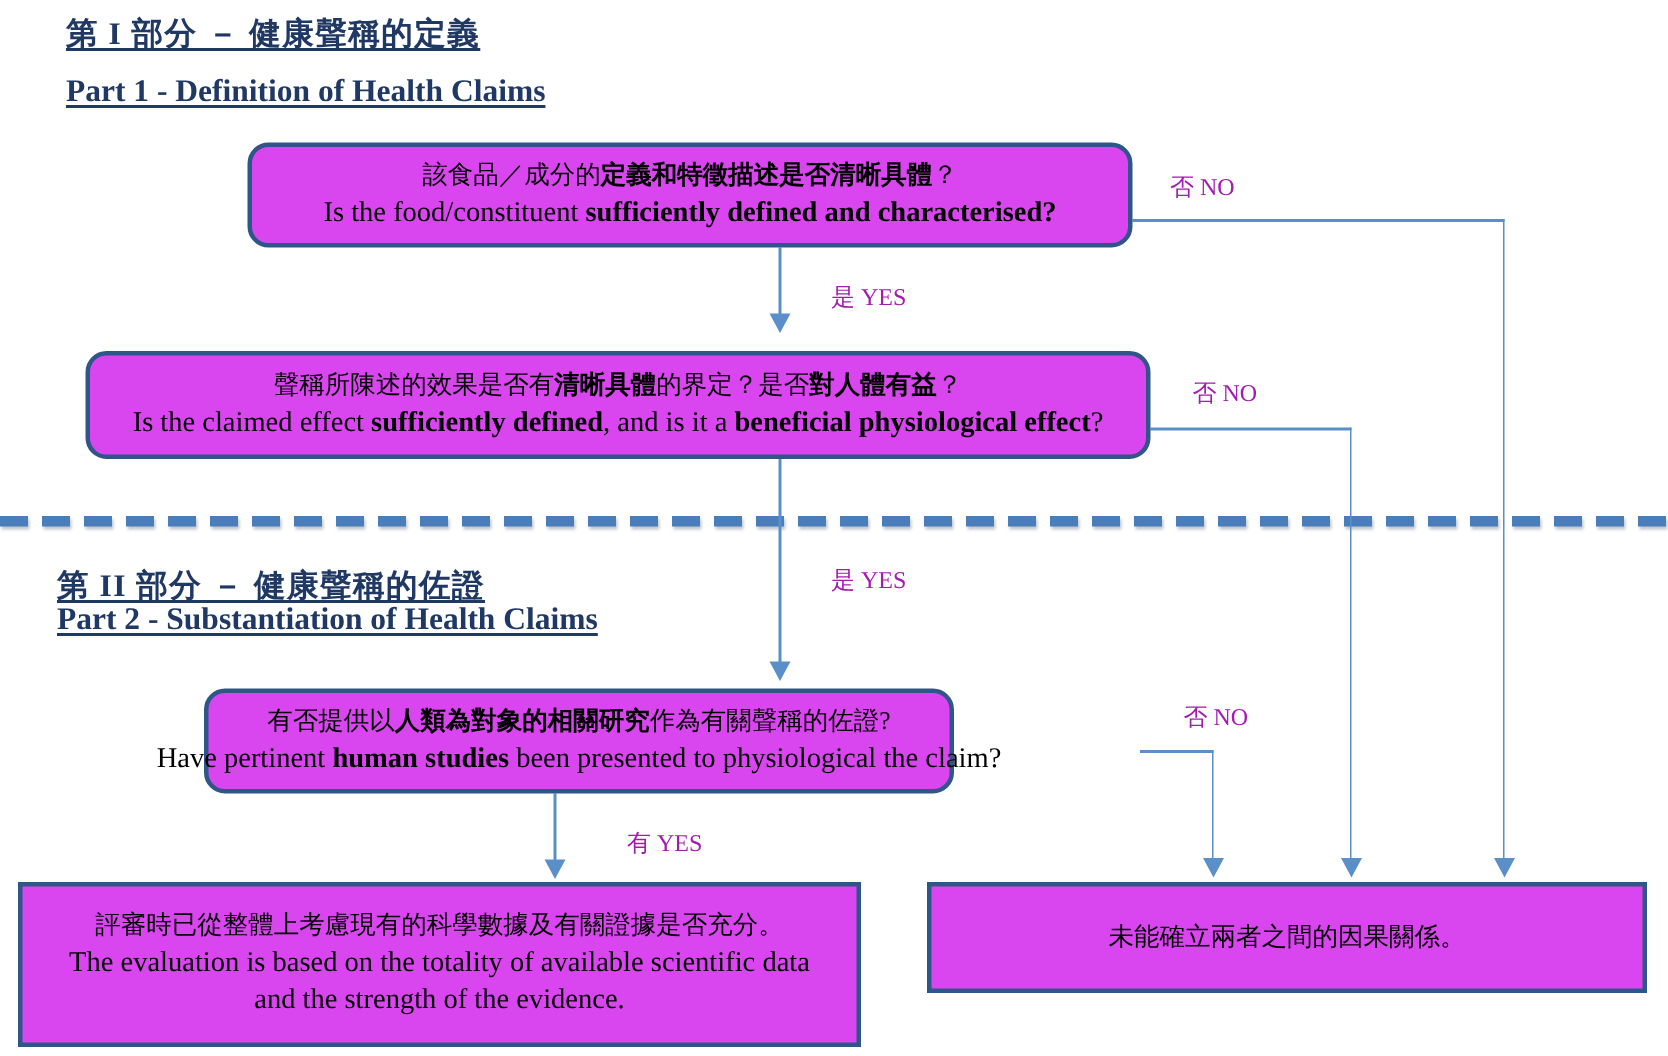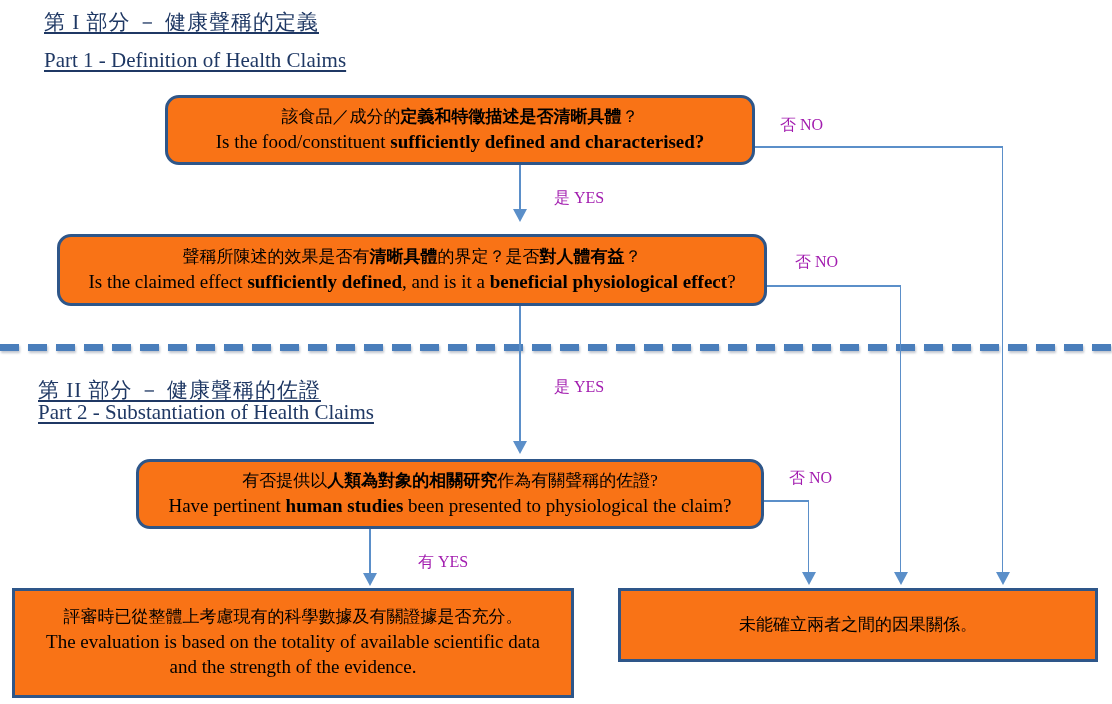--- a/index.html
+++ b/index.html
@@ -13,21 +13,21 @@
     position: relative;
     overflow: hidden;
     font-family: "Liberation Serif", "DejaVu Serif", serif;
     color: #000000;
   }
 
   
   .heading {
     position: absolute;
     color: #1f3864;
-    font-weight: normal;
+    font-weight: bold;
     white-space: nowrap;
     text-decoration: underline;
     text-underline-offset: 3px;
   }
   .heading.cn { font-size: 21px; letter-spacing: 1px; }
   .heading.en { font-size: 21px; }
 
   #part1-cn { left: 44px; top: 8px; }
   #part1-en { left: 44px; top: 48px; }
   #part2-cn { left: 38px; top: 376px; }
@@ -44,21 +44,21 @@
         to right,
         #4a7ebb 0px, #4a7ebb 19px,
         rgba(0,0,0,0) 19px, rgba(0,0,0,0) 28px);
     filter: drop-shadow(1.5px 2px 1px rgba(140,150,165,0.55));
   }
 
   
   .box {
     position: absolute;
     box-sizing: border-box;
-    background: #f97316;
+    background: #d946ef;
     border: 3px solid #2e5689;
     display: flex;
     flex-direction: column;
     align-items: center;
     justify-content: center;
     text-align: center;
     z-index: 4;
   }
   .box.rounded { border-radius: 14px; }
   .box .cn {
@@ -68,21 +68,21 @@
   }
   .box .en {
     font-size: 19px;
     line-height: 1.35;
     white-space: nowrap;
   }
   b { font-weight: bold; }
 
   #box-define   { left: 165px; top: 95px;  width: 590px; height: 70px; }
   #box-effect   { left: 57px;  top: 234px; width: 710px; height: 72px; }
-  #box-human    { left: 136px; top: 459px; width: 628px; height: 70px; }
+  #box-human    { left: 136px; top: 459px; width: 500px; height: 70px; }
 
   #box-eval {
     left: 12px; top: 588px; width: 562px; height: 110px;
     justify-content: center;
   }
   #box-eval .en { line-height: 1.32; }
   #box-noeffect {
     left: 618px; top: 588px; width: 480px; height: 74px;
   }
 

